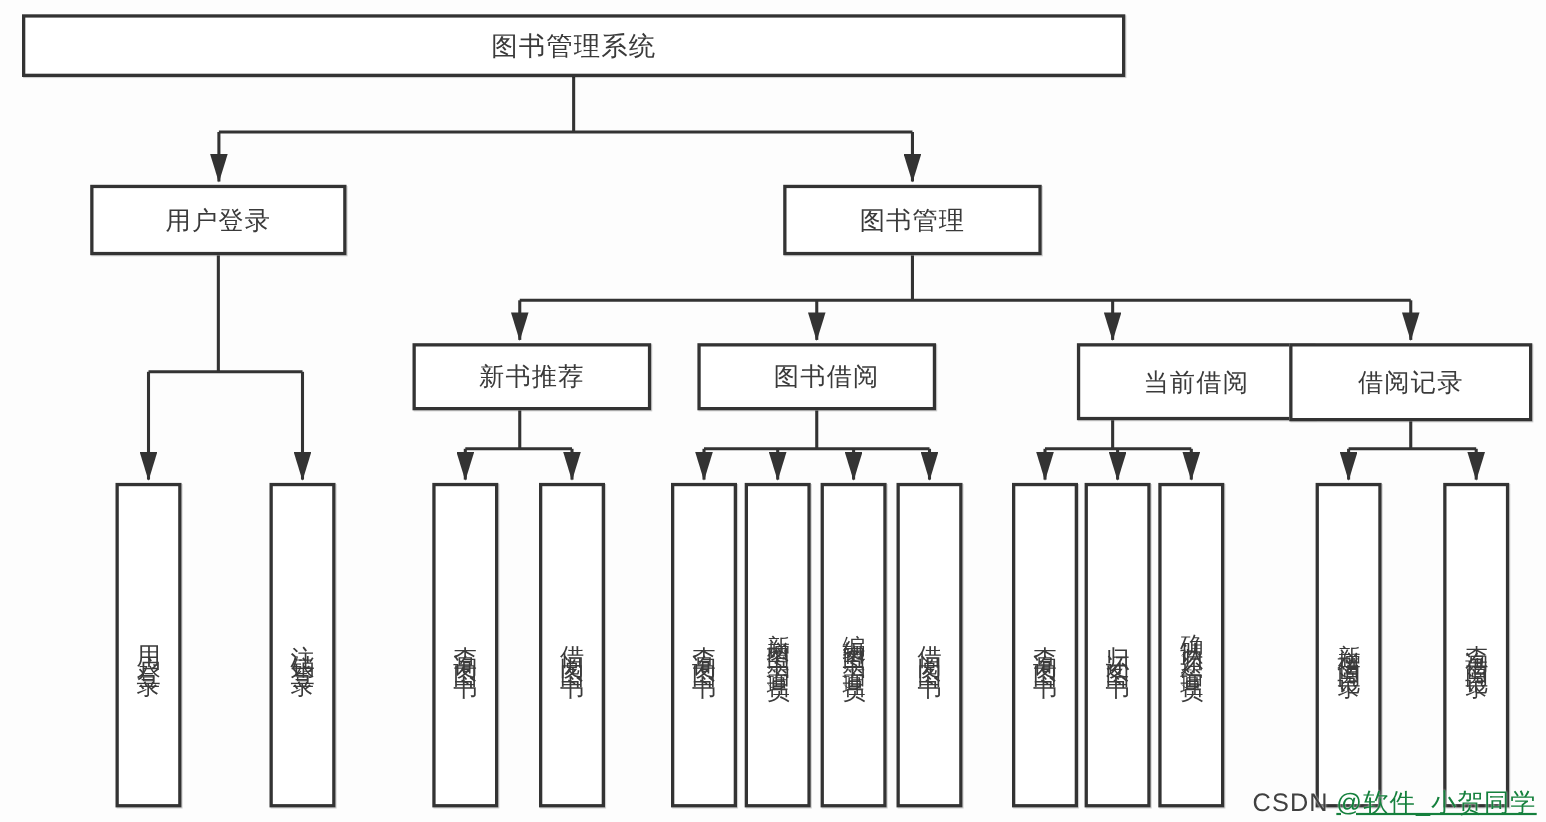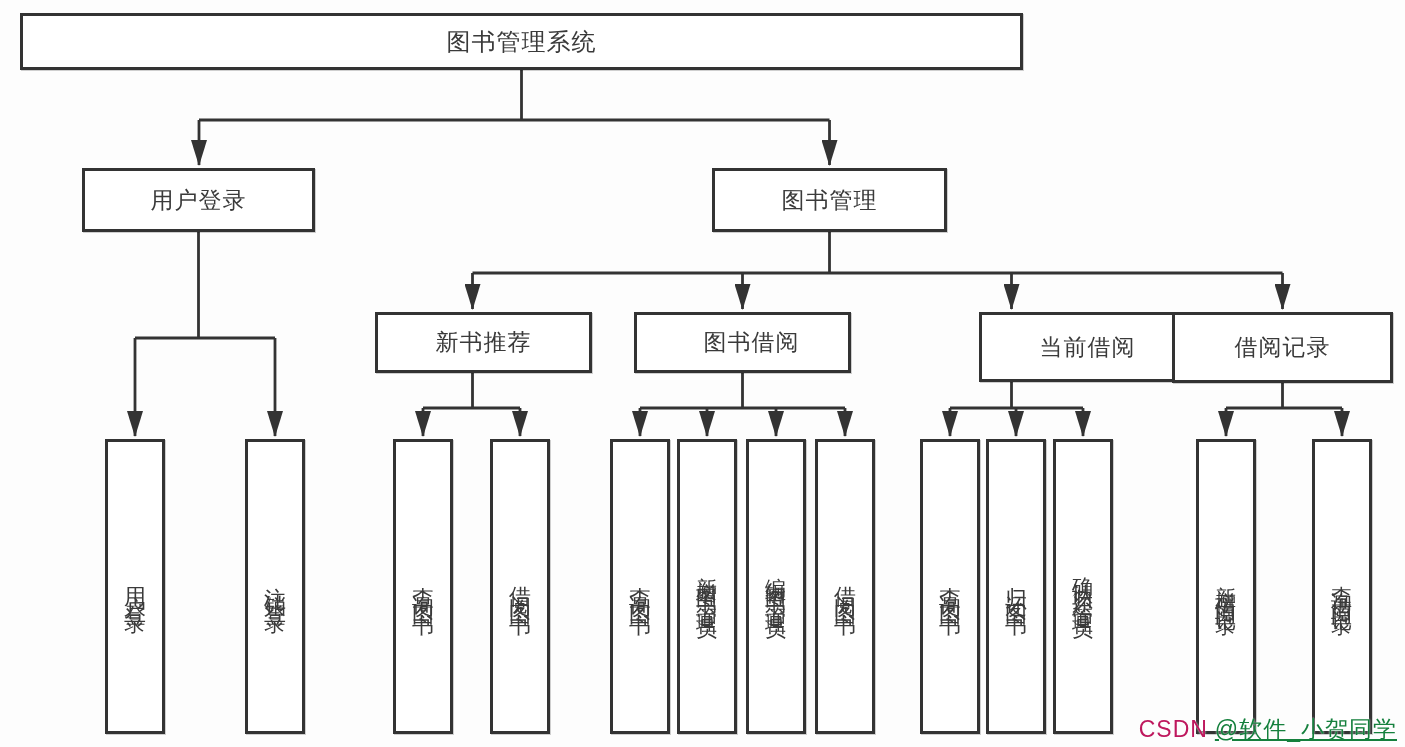--- a/index.html
+++ b/index.html
@@ -53,21 +53,21 @@
     position: absolute;
     top: 714px;
     right: 8px;
     z-index: 3;
     font-size: 23px;
     color: #9d9d9d;
     letter-spacing: 1px;
     text-shadow: 0 0 2px #ffffff;
     white-space: nowrap;
   }
-  .watermark .brand { color: #be185d; margin-right: 7px; margin-left: 15px; }
+  .watermark .brand { color: #404040; margin-right: 7px; margin-left: 15px; }
   .watermark .author { color: #15803d; text-decoration: underline; }
 </style>
 </head>
 <body>
 
 <div class="canvas">
 
   <svg class="connectors" width="1405" height="747" viewBox="0 0 1405 747">
     <defs>
       <marker id="ah" viewBox="0 0 26 16" refX="25" refY="8" markerWidth="26" markerHeight="16" markerUnits="userSpaceOnUse" orient="auto">

